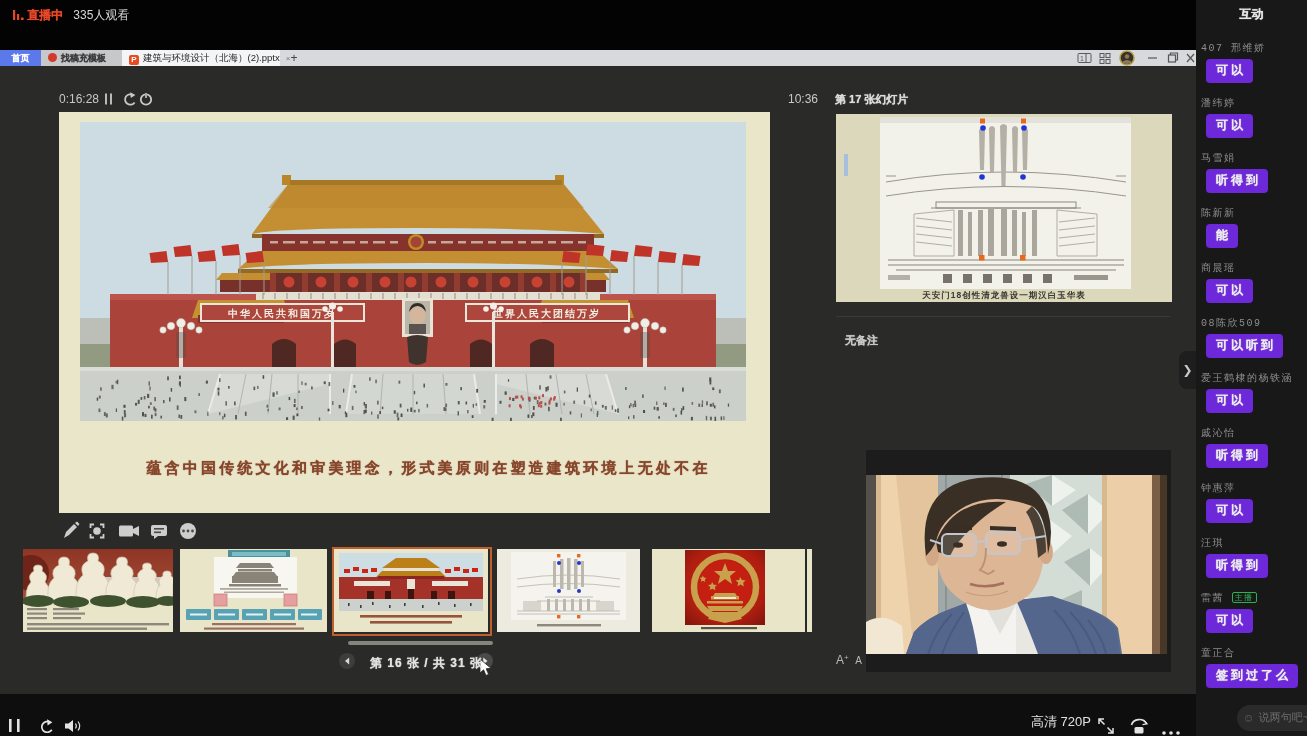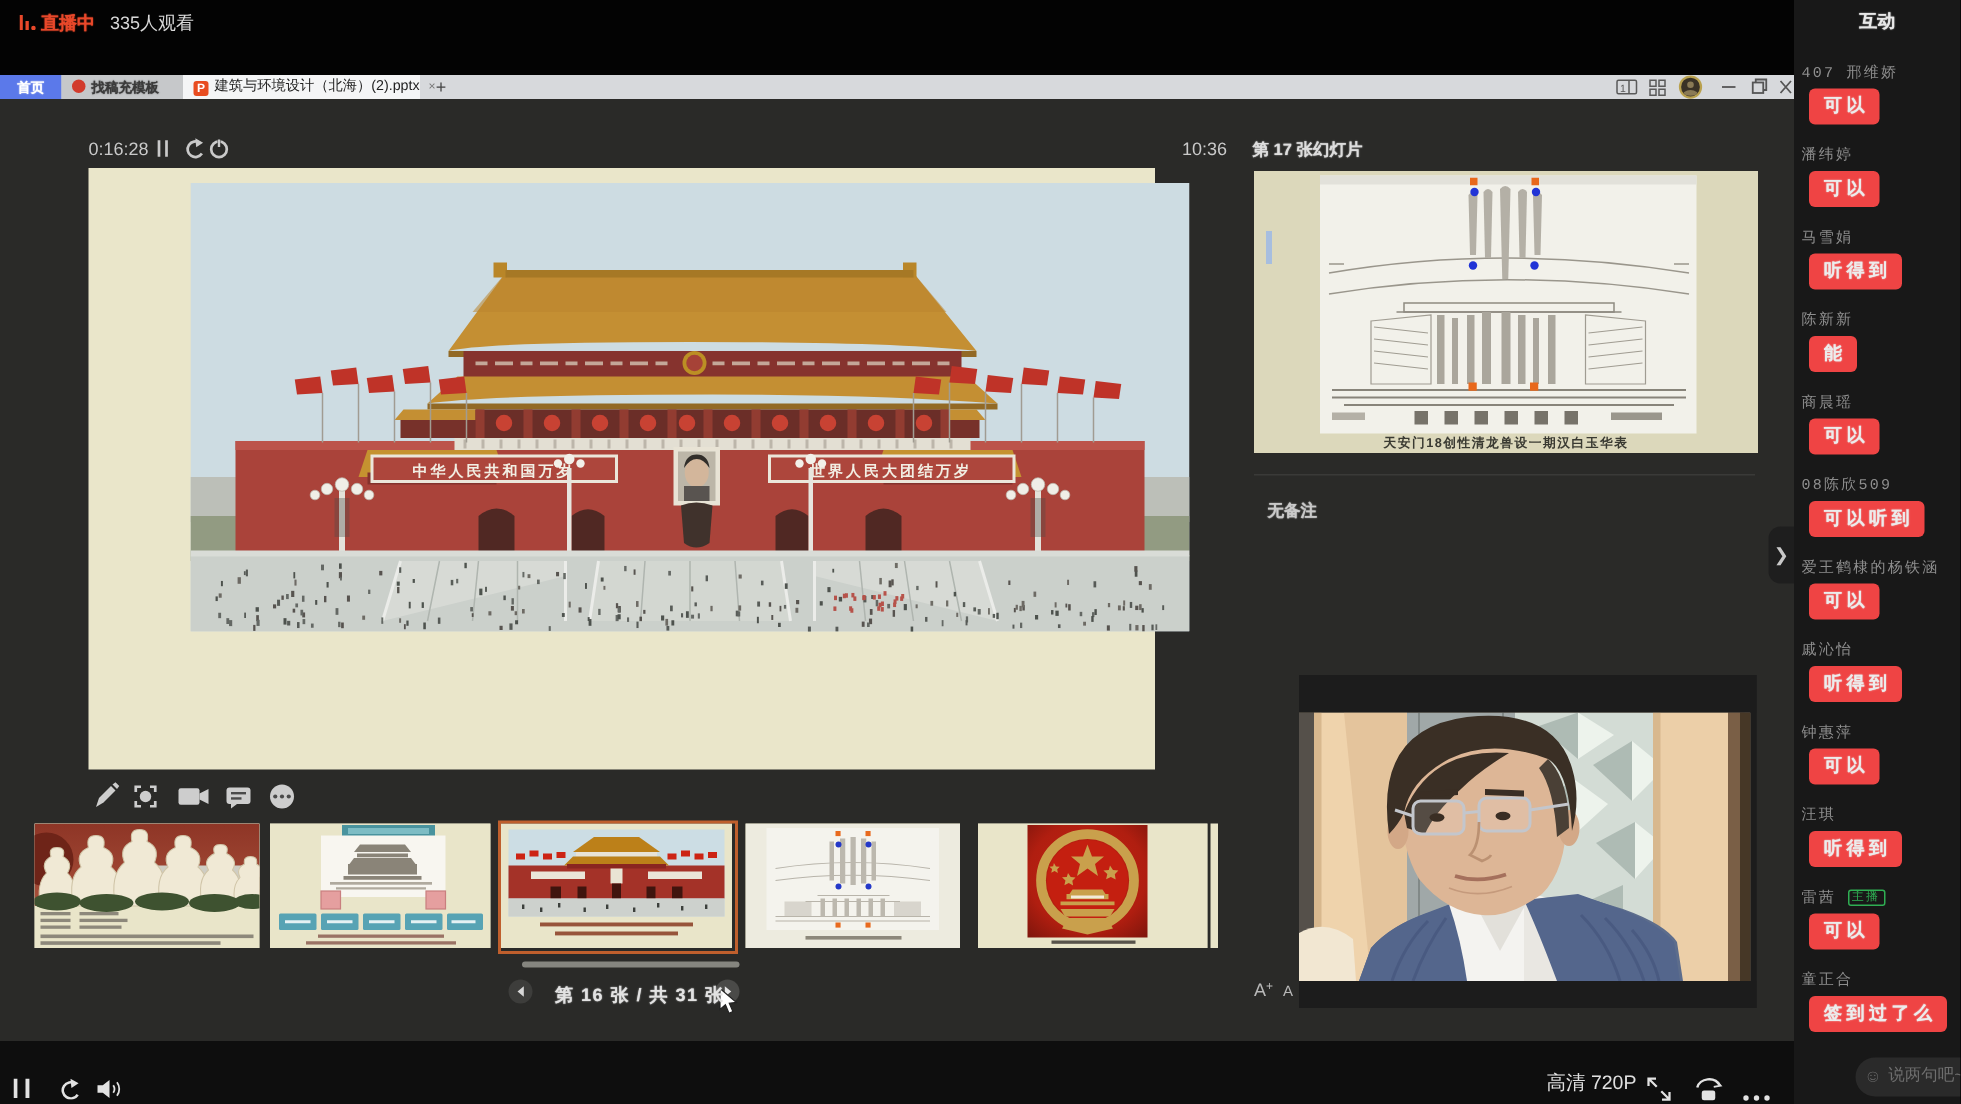--- a/index.html
+++ b/index.html
@@ -33,21 +33,21 @@
 .th{top:549px;height:83px;background:#e9e5c9;}
 #nav{left:370px;top:655px;width:120px;height:16px;color:#e2e2e2;font-size:12px;letter-spacing:1px;}
 
 #lbl17{left:835px;top:92px;font-size:11px;color:#ddd;width:200px;}
 #preview{left:836px;top:114px;width:336px;height:188px;background:#dfdbbd;}
 #nonote{left:845px;top:333px;font-size:11px;color:#c9c9c9;width:100px;}
 #vidbox{left:866px;top:450px;width:305px;height:222px;background:#1d1d1d;}
 
 #side{left:1196px;top:0;width:111px;height:736px;background:#181818;font-family:Liberation Mono, monospace;}
 #side .name{position:absolute;left:5px;font-size:10px;letter-spacing:1.5px;color:#8e8e8e;width:104px;white-space:nowrap;overflow:hidden;}
-#side .bub{position:absolute;left:10px;height:24px;line-height:24px;background:#ef4444;color:#ececec;font-size:12px;letter-spacing:3px;border-radius:4px;padding:0 7px 0 10px;width:auto;}
+#side .bub{position:absolute;left:10px;height:24px;line-height:24px;background:#6d28d9;color:#ececec;font-size:12px;letter-spacing:3px;border-radius:4px;padding:0 7px 0 10px;width:auto;}
 #hd{left:0;top:6px;width:111px;text-align:center;color:#e8e8e8;font-size:12px;}
 #side .tag{display:inline-block;border:1px solid #2fae53;color:#2fae53;font-size:8px;line-height:9px;padding:0 2px;border-radius:2px;vertical-align:1px;}
 #chatin{left:9px;top:705px;width:90px;height:26px;border-radius:14px;background:#2a2a2a;color:#6e6e6e;font-size:11px;line-height:26px;padding-left:8px;white-space:nowrap;overflow:hidden;margin-left:32px;}
 #chatin .face{font-size:12px;vertical-align:-1px;}
 
 #bottom{left:0;top:694px;width:1196px;height:42px;background:#0e0e0e;}
 #hq{left:1031px;top:713px;font-size:13px;color:#e0e0e0;width:80px;}
 </style>
 </head>
 <body>
@@ -138,21 +138,21 @@
       </svg>
     </div>
     <div id="cursor" style="left:479px;top:658px;width:14px;height:20px">
       <svg width="14" height="20" viewBox="0 0 14 20">
         <path d="M1 1 L1 15 L4.6 11.8 L7 17.5 L9.6 16.3 L7.2 10.8 L12 10.3 Z" fill="#fff" stroke="#222" stroke-width="0.8"></path>
       </svg>
     </div>
     <div id="handle" style="left:1179px;top:351px;width:17px;height:38px;background:#1e1e1e;border-radius:8px 0 0 8px;color:#c9c9c9;font-size:12px;line-height:38px;text-align:center">❯</div>
     <div id="fontic" style="left:836px;top:653px;width:40px;height:16px;color:#b8b8b8;font-size:12px;">A<span style="font-size:8px;vertical-align:4px">+</span>&nbsp;&nbsp;<span style="font-size:10px">A</span></div>
     <div id="slide">
-      <div id="photo" style="left:21px;top:10px;width:554px;height:299px;margin-left:47px;">
+      <div id="photo" style="left:21px;top:10px;width:554px;height:299px;">
       <svg width="666" height="299" viewBox="0 0 666 299">
         <rect width="666" height="299" fill="#cbdce3"></rect>
         <rect x="0" y="196" width="55" height="30" fill="#b8bcb4"></rect>
         <rect x="611" y="196" width="55" height="30" fill="#b8bcb4"></rect>
         <rect x="0" y="222" width="666" height="30" fill="#8a9478"></rect>
 
         <rect x="30" y="172" width="606" height="80" fill="#a43228"></rect>
         <rect x="30" y="172" width="606" height="6" fill="#b8443a"></rect>
 
         <path d="M112 196 L118 178 L204 178 L210 196 Z" fill="#c28a1c"></path>
@@ -590,20 +590,21 @@
             <rect x="458.7" y="279.8" width="2" height="3" fill="#b0342a"></rect>
             <rect x="468.4" y="279.7" width="2" height="3" fill="#b0342a"></rect>
             <rect x="454.9" y="274.7" width="2" height="3" fill="#b0342a"></rect>
             <rect x="436.3" y="273.5" width="2" height="3" fill="#b0342a"></rect>
             <rect x="447.9" y="275.1" width="2" height="3" fill="#b0342a"></rect>
             <rect x="460.2" y="282.7" width="2" height="3" fill="#b0342a"></rect>
           </g>
         <rect width="666" height="299" fill="#dfe3e2" opacity="0.10"></rect>
       </svg>
       </div>
+      <div id="cap2" class="cjk">蕴含中国传统文化和审美理念，形式美原则在塑造建筑环境上无处不在</div>
     </div>
     <div class="th" id="th1" style="left:23px;width:150px;">
       <svg width="150" height="83" viewBox="0 0 150 83">
         <rect width="150" height="83" fill="#e9e5c9"></rect>
         <defs>
           <linearGradient id="t1bg" x1="0" y1="0" x2="0" y2="1">
           <stop offset="0%" stop-color="#8e3526"></stop>
             <stop offset="100%" stop-color="#a8503a"></stop>
           </linearGradient>
         </defs>

